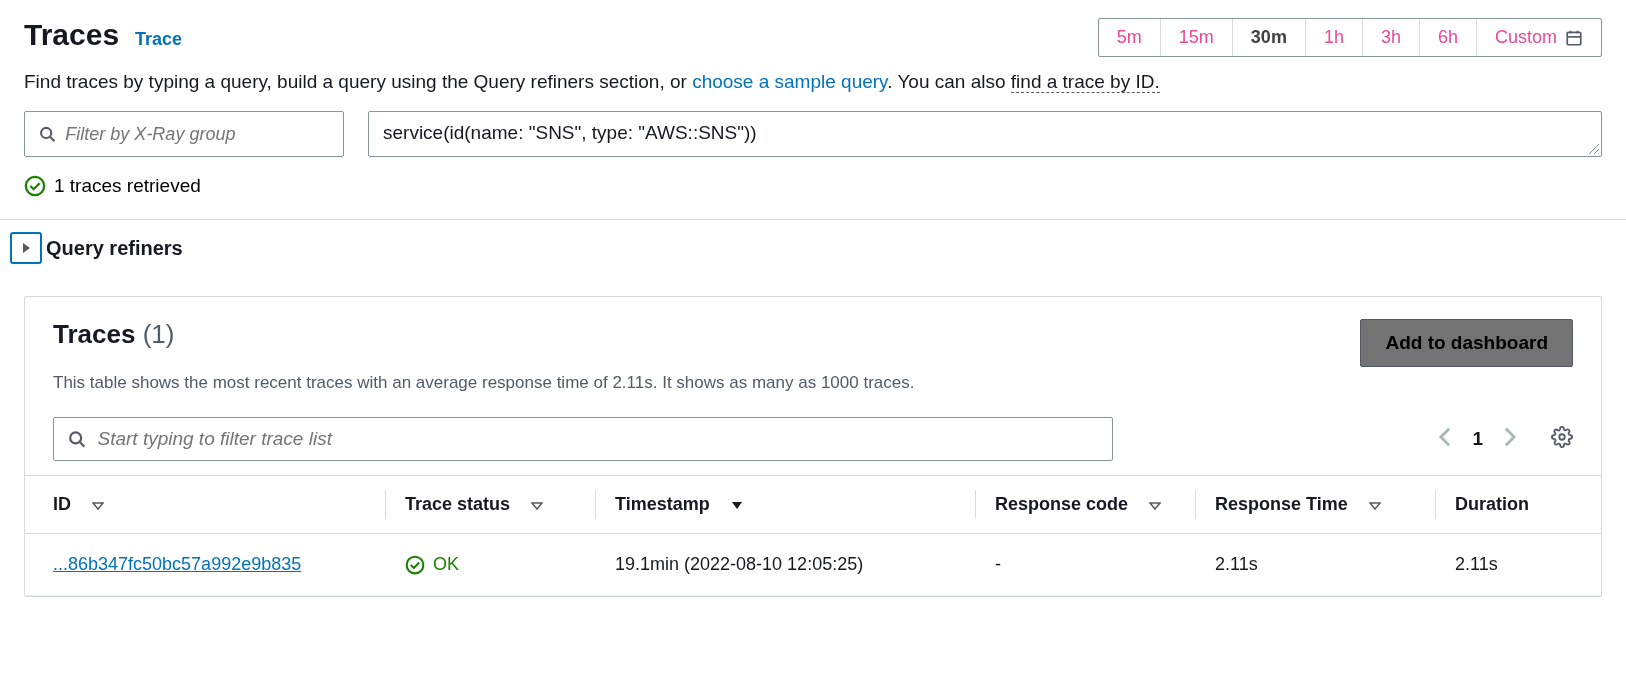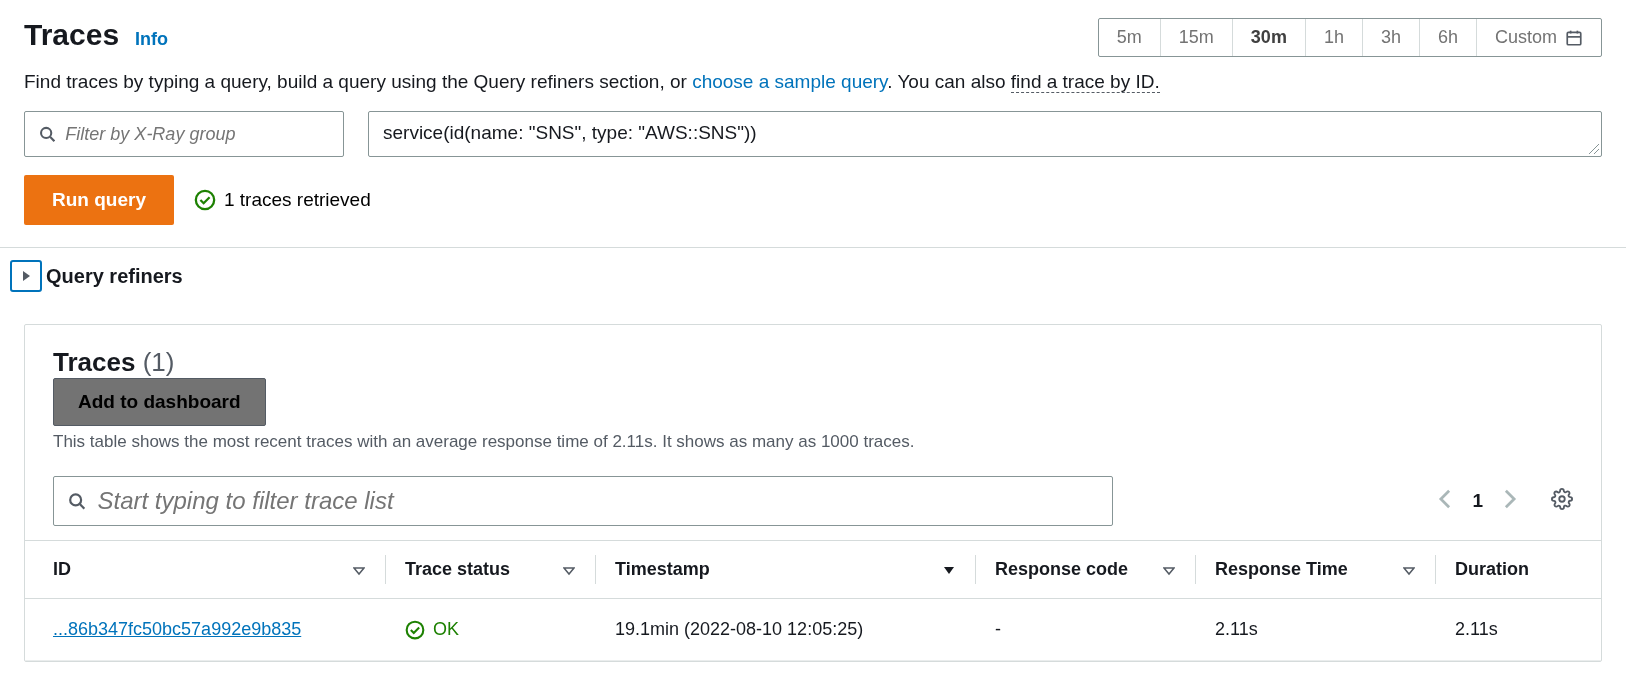--- a/index.html
+++ b/index.html
@@ -34,21 +34,21 @@
   }
   .time-picker {
     display: flex;
     border: 1px solid #879596;
     border-radius: 2px;
     background: #fff;
   }
   .time-option {
     padding: 8px 18px;
     font-size: 18px;
-    color: #737373;
+    color: #ec4899;
     border-right: 1px solid #d5dbdb;
     cursor: pointer;
     display: flex;
     align-items: center;
     gap: 8px;
   }
   .time-option:last-child { border-right: none; }
   .time-option.active { color: #404040; font-weight: 700; }
   .calendar-icon {
     width: 18px;
@@ -154,21 +154,20 @@
     margin: 20px 24px 0 24px;
     border: 1px solid #d5dbdb;
     border-radius: 2px;
     background: #fff;
   }
   .panel-header {
     display: flex;
     justify-content: space-between;
     align-items: flex-start;
     padding: 22px 28px 0 28px;
-    flex-direction: column;
   }
   .panel-title {
     font-size: 26px;
     font-weight: 700;
   }
   .panel-count { font-weight: 400; color: #545b64; }
   .panel-subtitle {
     padding: 6px 28px 0 28px;
     font-size: 17px;
     color: #545b64;
@@ -195,21 +194,21 @@
     border: 1px solid #879596;
     border-radius: 2px;
     padding: 10px 14px;
     flex: 1;
     max-width: 1060px;
     gap: 12px;
   }
   .trace-filter input {
     border: none;
     outline: none;
-    font-size: 24px;
+    font-size: 19px;
     font-style: italic;
     color: #687078;
     width: 100%;
     background: transparent;
   }
   .pagination {
     display: flex;
     align-items: center;
     gap: 20px;
   }
@@ -234,21 +233,20 @@
   thead th:not(:first-child)::before {
     content: "";
     position: absolute;
     left: 0;
     top: 25%;
     height: 50%;
     border-left: 1px solid #d5dbdb;
   }
   .th-content {
     display: flex;
-    justify-content: space-between;
     align-items: center;
     gap: 21px;
   }
   .sort-icon { width: 12px; height: 12px; }
   tbody td {
     padding: 20px 20px;
     font-size: 18px;
     border-bottom: 1px solid #eaeded;
   }
   tbody td:first-child { padding-left: 28px; }
@@ -264,21 +262,21 @@
     color: #1d8102;
     font-size: 18px;
   }
 </style>
 </head>
 <body>
 
 <div class="header">
   <div class="title-row">
     <span class="page-title">Traces</span>
-    <span class="info-link">Info</span>
+    <span class="info-link">Trace</span>
   </div>
   <div class="time-picker">
     <div class="time-option">5m</div>
     <div class="time-option">15m</div>
     <div class="time-option active">30m</div>
     <div class="time-option">1h</div>
     <div class="time-option">3h</div>
     <div class="time-option">6h</div>
     <div class="time-option">
       <span>Custom</span>
@@ -307,21 +305,20 @@
   <div class="query-box">
     <span>service(id(name: "SNS", type: "AWS::SNS"))</span>
     <svg class="resize-handle" viewBox="0 0 12 12">
         <line x1="2" y1="12" x2="12" y2="2" stroke="#879596" stroke-width="1"></line>
         <line x1="7" y1="12" x2="12" y2="7" stroke="#879596" stroke-width="1"></line>
       </svg>
   </div>
 </div>
 
 <div class="run-row">
-  <button class="run-btn">Run query</button>
   <div class="retrieved">
     <svg class="check-circle" viewBox="0 0 24 24" fill="none" stroke="#1d8102" stroke-width="2.5">
         <circle cx="12" cy="12" r="10"></circle>
         <polyline points="7,12 10.5,15.5 17,9"></polyline>
       </svg>
     <span>1 traces retrieved</span>
   </div>
 </div>
 
 <div class="divider"></div>

